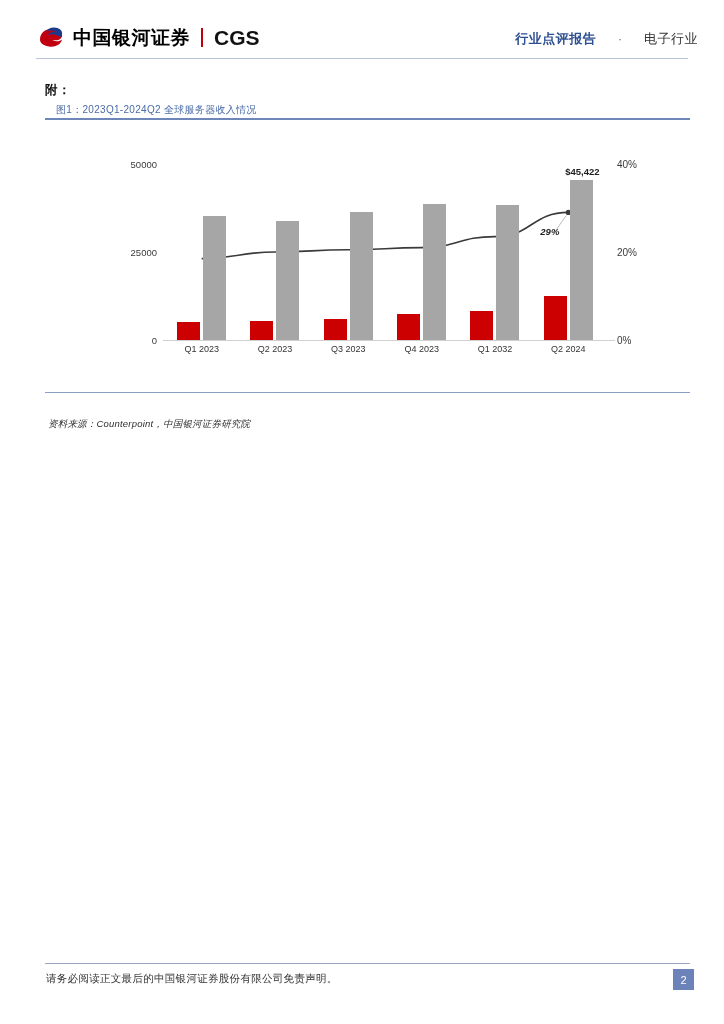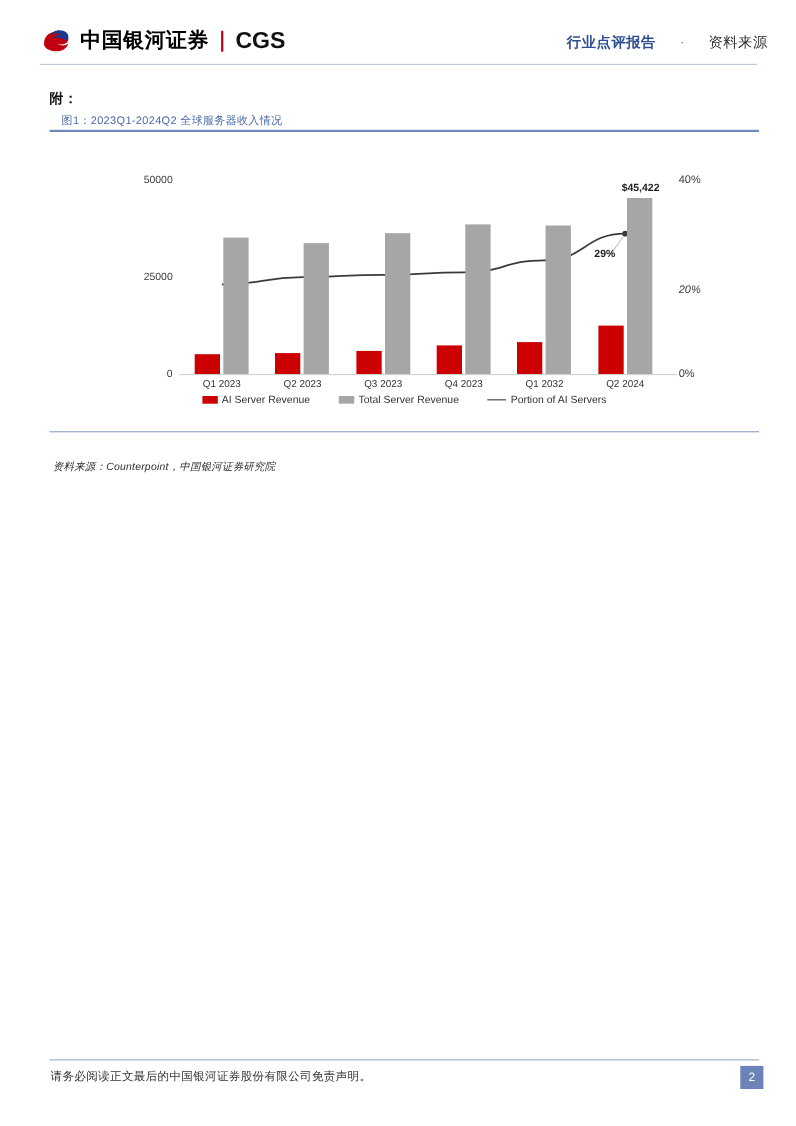--- a/index.html
+++ b/index.html
@@ -100,20 +100,21 @@
     text-align:center; white-space:nowrap; transform:translateX(-50%);
   }
 
   .dlabel {
     position:absolute; font-size:9.5px; color:#222; font-weight:bold;
     white-space:nowrap; transform:translateX(-50%);
   }
   .pctlabel {
     position:absolute; font-size:9.5px; color:#222; font-weight:bold;
     white-space:nowrap;
+    font-style:italic;
   }
 
   .legend {
     position:absolute; left:0; top:232px; width:645px;
     display:flex; justify-content:center; align-items:center; gap:26px;
     font-size:9.5px; color:#333;
   }
   .legend-item { display:flex; align-items:center; gap:4px; }
   .swatch { width:14px; height:7px; display:inline-block; }
   .swatch-line {
@@ -154,38 +155,38 @@
       <path d="M8 30 C8 14, 24 6, 38 9 C48 11, 54 17, 52 24 C50 31, 40 33, 32 31 C40 35, 47 34, 52 30 C50 40, 38 46, 26 44 C14 42, 8 37, 8 30 Z" fill="#c00010"></path>
       <path d="M52 20 C54 12, 46 6, 36 6 C28 6, 22 10, 20 15 C26 11, 34 11, 39 14 C32 14, 26 17, 24 21 C30 18, 40 19, 45 23 C49 26, 52 24, 52 20 Z" fill="#1b3a8c"></path>
     </svg>
     <span class="logo-cn">中国银河证券</span>
     <span class="logo-bar"></span>
     <span class="logo-en">CGS</span>
   </div>
   <div class="header-right">
     <span class="hdr-report">行业点评报告</span>
     <span class="hdr-dot">·</span>
-    <span class="hdr-industry">资料来源</span>
+    <span class="hdr-industry">电子行业</span>
   </div>
   <div class="header-rule"></div>
 </div>
 
 <div class="attach-label">附：</div>
 <div class="fig-caption">图1：2023Q1-2024Q2 全球服务器收入情况</div>
 <div class="caption-rule"></div>
 
 <div class="chart-box">
   <div class="ylabels" id="y-axis-left">
       <div class="ytick" style="top: 214px;">0</div>
       <div class="ytick" style="top: 126px;">25000</div>
       <div class="ytick" style="top: 38px;">50000</div>
     </div>
   <div class="y2labels" id="y-axis-right">
       <div class="ytick2" style="top: 214px;">0%</div>
-      <div class="ytick2" style="top: 138px; font-style: italic;">20%</div>
+      <div class="ytick2" style="top: 126px;">20%</div>
       <div class="ytick2" style="top: 38px;">40%</div>
     </div>
   <div class="axis-line"></div>
   <div class="plot" id="plot-area">
     <svg id="line-layer" width="440" height="176" style="position:absolute;left:0;top:0;overflow:visible;pointer-events:none;">
         <path d="M 36.666666666666664 94.6 C 73.33333333333333 94.6, 73.33333333333333 88, 110 88 C 146.66666666666666 88, 146.66666666666666 85.80000000000001, 183.33333333333331 85.80000000000001 C 220 85.80000000000001, 220 83.6, 256.6666666666667 83.6 C 293.33333333333337 83.6, 293.33333333333337 72.6, 330 72.6 C 366.66666666666663 72.6, 366.66666666666663 48.400000000000006, 403.3333333333333 48.400000000000006" fill="none" stroke="#3a3a3a" stroke-width="1.6"></path>
         <circle cx="403.3333333333333" cy="48.400000000000006" r="2.6" fill="#3a3a3a"></circle>
         <line x1="401.3333333333333" y1="51.400000000000006" x2="389.3333333333333" y2="68.4" stroke="#aaa" stroke-width="0.8"></line>
       </svg>
   <div class="bargroup" style="left: 0px; width: 73.3333px; height: 176px;">
@@ -218,34 +219,20 @@
       <div class="xlabel" style="left: 230px;">Q2 2023</div>
       <div class="xlabel" style="left: 303.333px;">Q3 2023</div>
       <div class="xlabel" style="left: 376.667px;">Q4 2023</div>
       <div class="xlabel" style="left: 450px;">Q1 2032</div>
       <div class="xlabel" style="left: 523.333px;">Q2 2024</div>
     </div>
   <div id="annotation-layer">
       <div class="dlabel" style="left: 537.333px; top: 40.1146px;">$45,422</div>
       <div class="pctlabel" style="left: 495.333px; top: 100.4px;">29%</div>
     </div>
-  <div class="legend" id="chart-legend">
-      <div class="legend-item">
-        <span class="swatch" style="background: rgb(204, 0, 0);"></span>
-        <span>AI Server Revenue</span>
-      </div>
-      <div class="legend-item">
-        <span class="swatch" style="background: rgb(166, 166, 166);"></span>
-        <span>Total Server Revenue</span>
-      </div>
-      <div class="legend-item">
-        <span class="swatch-line"></span>
-        <span>Portion of AI Servers</span>
-      </div>
-    </div>
 </div>
 
 <div class="source-rule"></div>
 <div class="source-note">资料来源：Counterpoint，中国银河证券研究院</div>
 
 <div class="footer-rule"></div>
 <div class="footer-text">请务必阅读正文最后的中国银河证券股份有限公司免责声明。</div>
 <div class="page-badge">2</div>
 
 </body></html>

